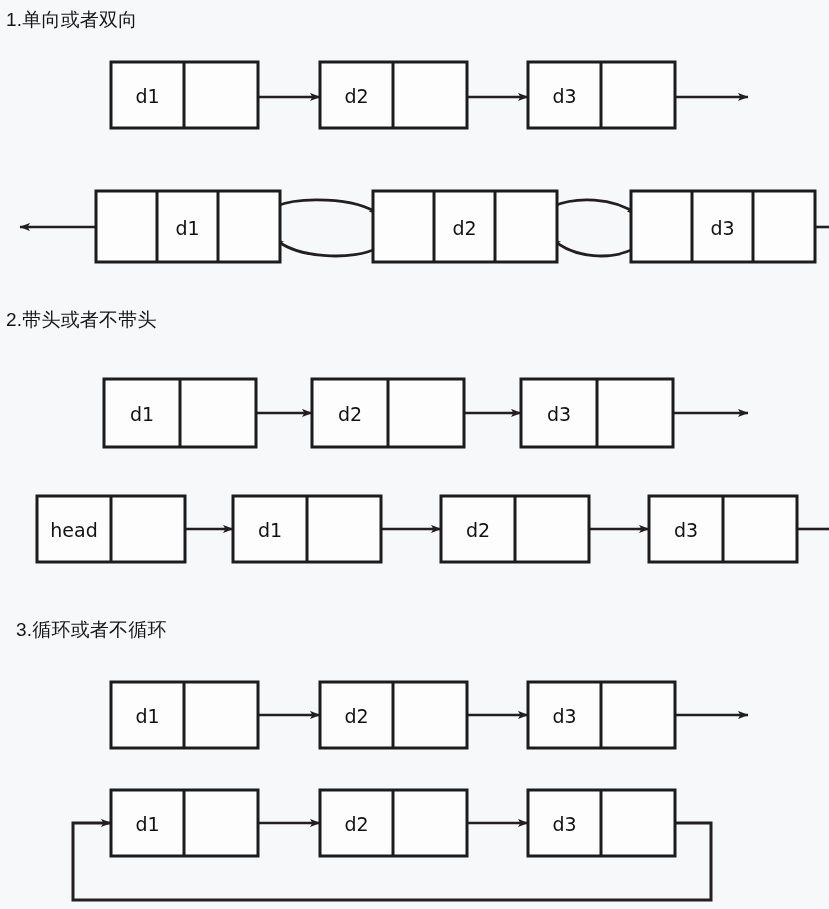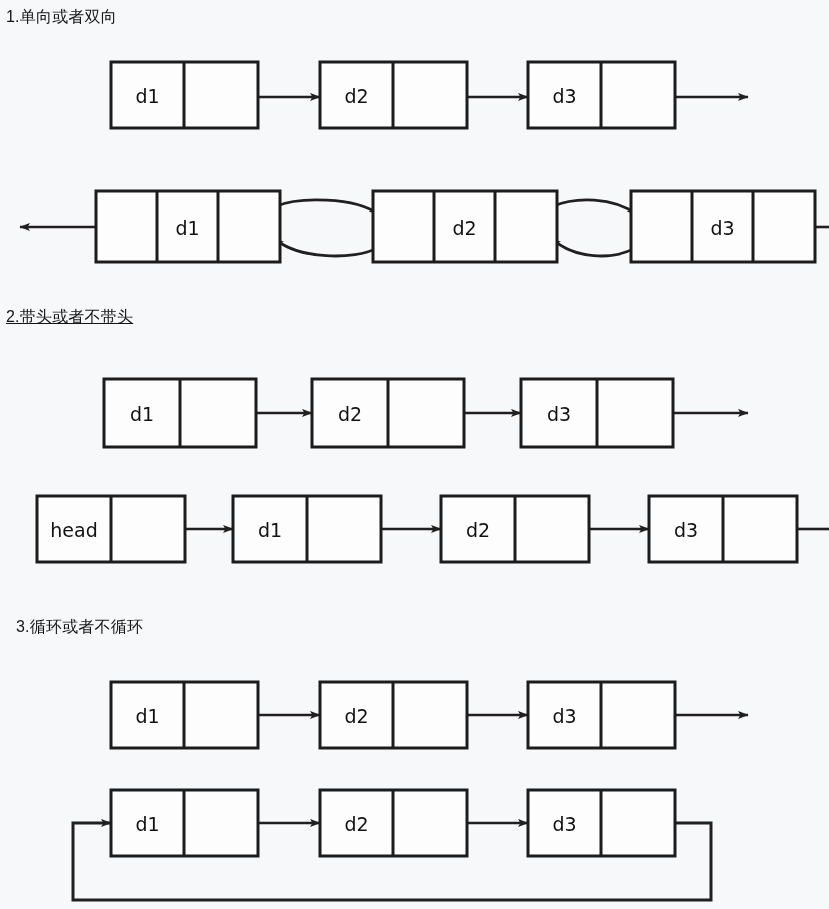--- a/index.html
+++ b/index.html
@@ -16,28 +16,28 @@
     color: #1a1a1a;
   }
   #diagram-root {
     position: absolute;
     top: 0; left: 0;
     width: 829px;
     height: 909px;
   }
   .section-heading {
     position: absolute;
-    font-size: 16px;
+    font-size: 19px;
     font-weight: 500;
     letter-spacing: 0.2px;
     color: #151515;
     white-space: nowrap;
   }
   #heading-1 { left: 6px;  top: 7px; }
-  #heading-2 { left: 6px;  top: 307px; text-decoration: underline; }
+  #heading-2 { left: 6px;  top: 307px; }
   #heading-3 { left: 16px;  top: 617px; }
 
   svg.figure {
     position: absolute;
     left: 0;
     top: 0;
     width: 829px;
     height: 909px;
     overflow: visible;
   }

